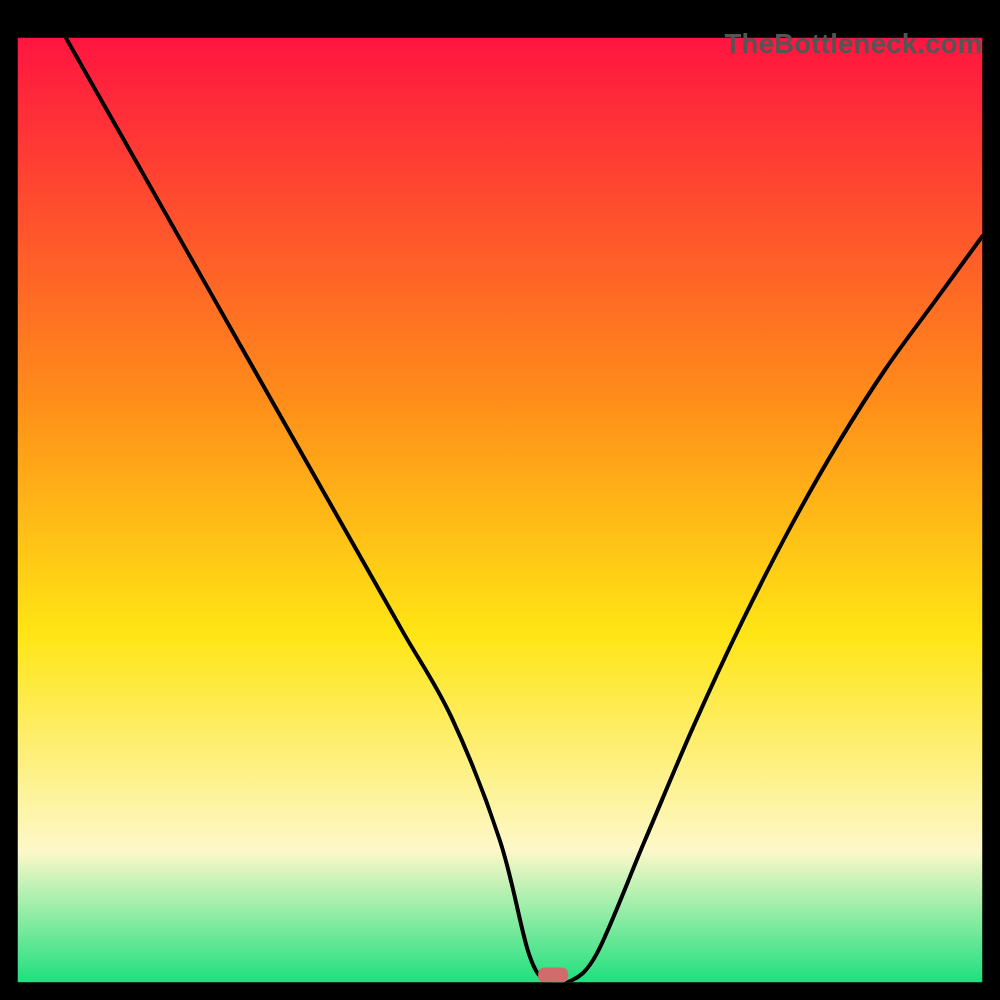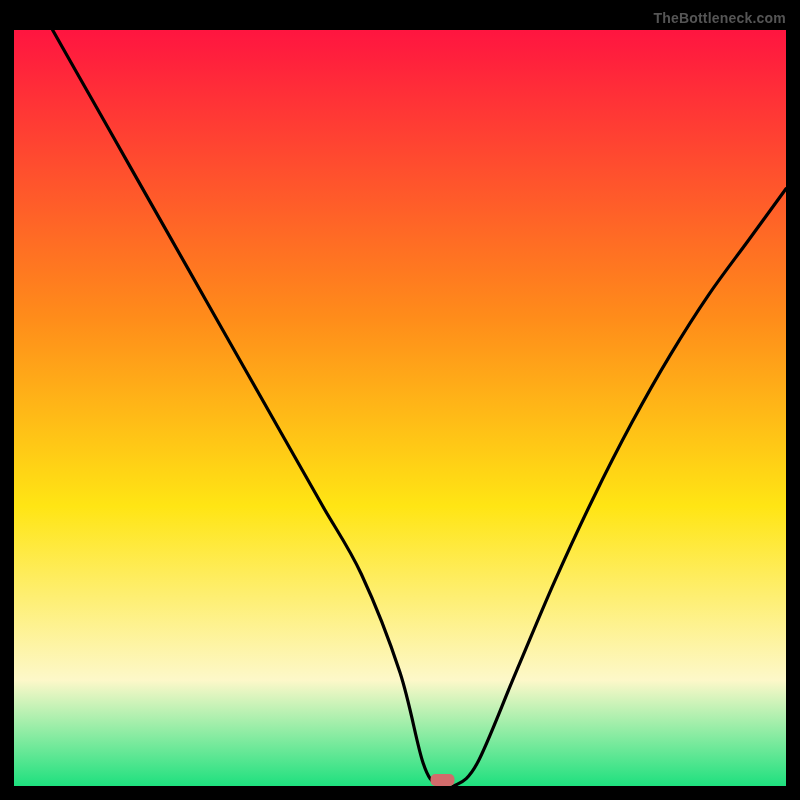--- a/index.html
+++ b/index.html
@@ -7,24 +7,24 @@
     padding: 0;
     width: 800px;
     height: 800px;
     background: #000000;
     font-family: Arial, Helvetica, sans-serif;
     overflow: hidden;
     position: relative;
   }
   .watermark {
     position: absolute;
-    top: 10px;
+    top: 22px;
     right: 14px;
     color: #555555;
-    font-size: 14px;
+    font-size: 22px;
     font-weight: 600;
     letter-spacing: 0.2px;
     z-index: 10;
   }
   .chart-wrap {
     position: absolute;
     top: 30px;
     left: 14px;
     width: 772px;
     height: 756px;

